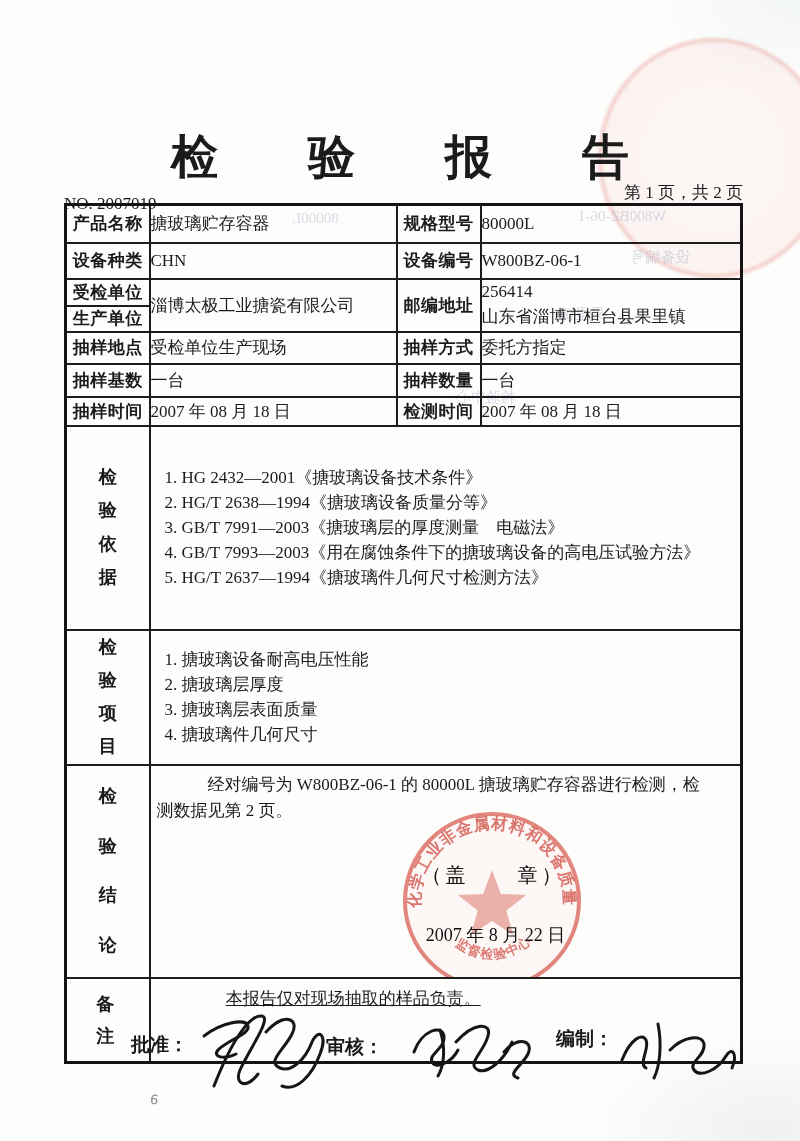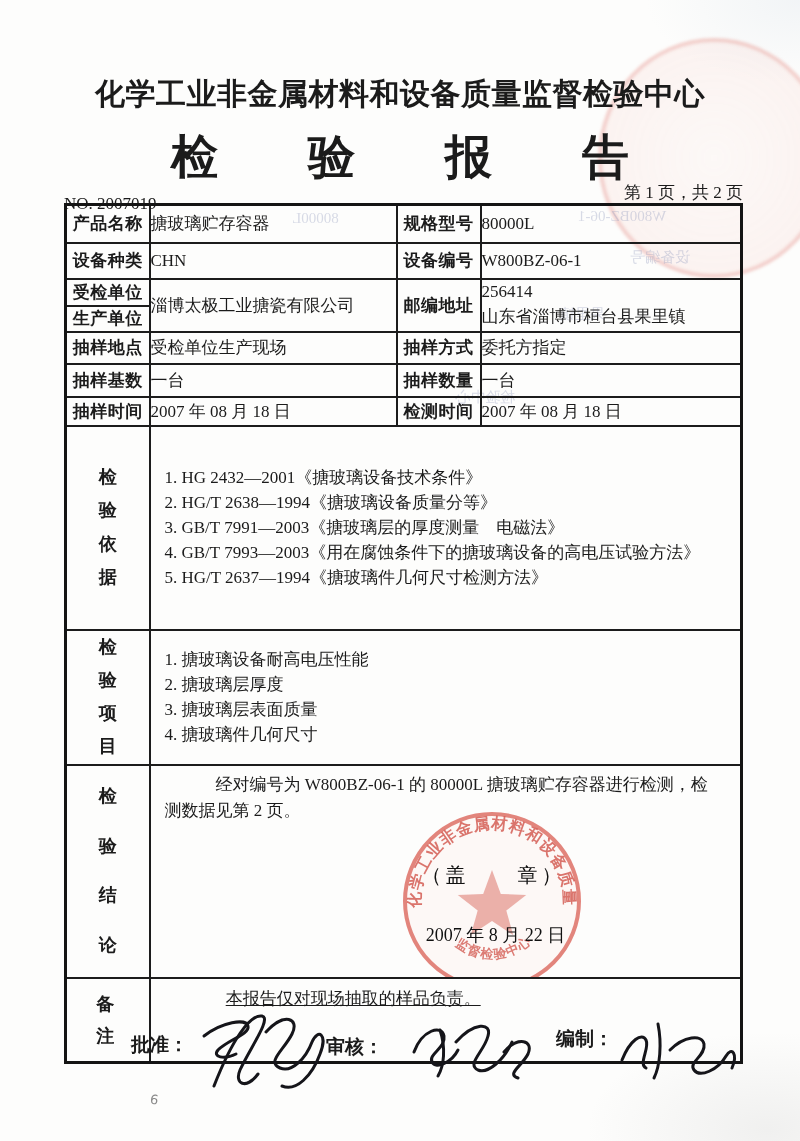--- a/index.html
+++ b/index.html
@@ -34,21 +34,21 @@
   td.sec{vertical-align:middle;}
   .two-line div{line-height:1.45;}
   .vlabel{display:block;width:1.15em;margin:0 auto;word-break:break-all;
     text-align:center;font-family:"Liberation Sans","DejaVu Sans",sans-serif;
     font-weight:bold;font-size:18px;}
   .vl-n{line-height:1.85;}
   .vl-w{line-height:2.75;}
   .vl-r{line-height:1.8;margin-left:28px;}
   .list-cell{padding:10px 14px !important;vertical-align:middle !important;}
   .list-cell div{line-height:1.48;}
-  .concl-cell{position:relative;vertical-align:top !important;padding:6px 14px !important;}
+  .concl-cell{position:relative;vertical-align:top !important;padding:6px 6px !important;}
   .concl-text{text-indent:3em;line-height:1.55;width:560px;}
   .remark-cell{vertical-align:top !important;padding:8px 14px !important;text-decoration:underline;}
   .remark-text{text-indent:3.6em;}
 
   
   .stamp-wrap{position:absolute;left:246px;top:40px;width:190px;height:190px;}
   .stamp-svg{position:absolute;left:0;top:0;opacity:0.88;}
   .seal-hint{position:absolute;left:258px;top:96px;width:170px;text-align:center;
     font-size:20px;letter-spacing:4px;color:#111;}
   .seal-date{position:absolute;left:250px;top:157px;width:190px;text-align:center;
@@ -83,21 +83,20 @@
 
   <div class="scan-shade"></div>
 
   <div class="bleed-stamp"></div>
   <span class="bleed-txt" style="left:292px;top:210px;">80000L</span>
   <span class="bleed-txt" style="left:578px;top:208px;">W800BZ-06-1</span>
   <span class="bleed-txt" style="left:630px;top:248px;">设备编号</span>
   <span class="bleed-txt" style="left:560px;top:305px;">果里镇</span>
   <span class="bleed-txt" style="left:455px;top:388px;">检验中心</span>
 
-  <div class="org-title">化学工业非金属材料和设备质量监督检验中心</div>
   <div class="report-title">检验报告</div>
   <div class="report-no">NO. 2007019</div>
   <div class="page-info">第 1 页，共 2 页</div>
 
   <table class="report">
     <colgroup>
         <col style="width:84px">
         <col style="width:247px">
         <col style="width:84px">
         <col style="width:261px">

